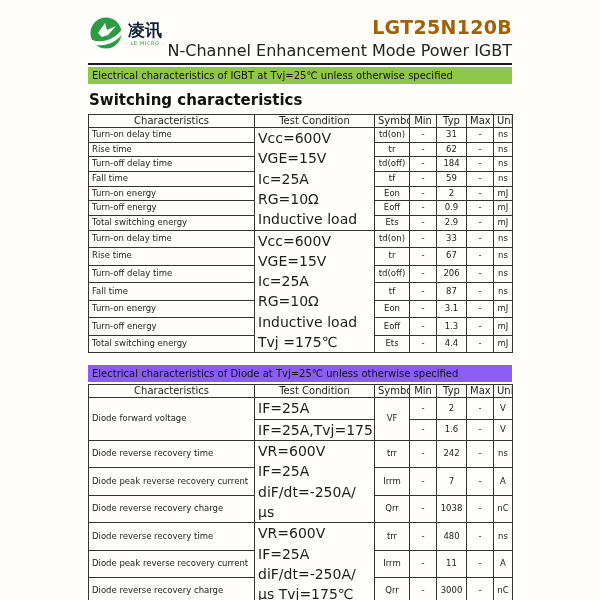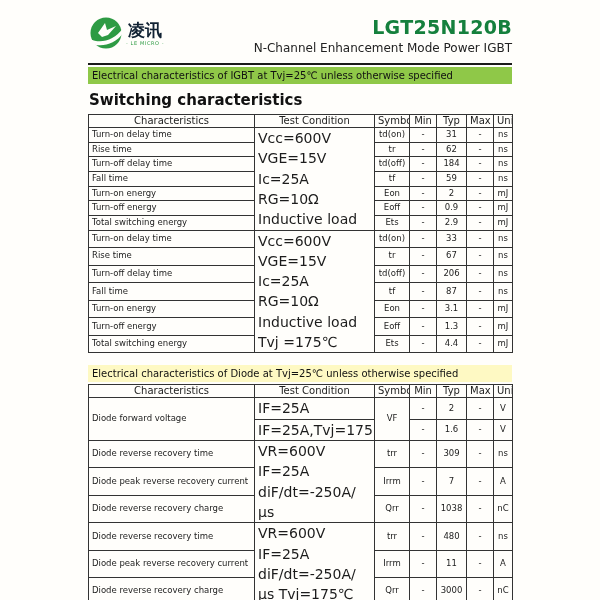--- a/index.html
+++ b/index.html
@@ -15,22 +15,22 @@
   .content { position: absolute; left: 88px; top: 16px; width: 424px; }
 
   
   .hdr { display: flex; justify-content: space-between; align-items: flex-start; height: 46px; }
   .logo { display: flex; align-items: center; }
   .logo svg { display: block; }
   .logo-txt { margin-left: 2px; text-align: center; }
   .brand-cn { font-size: 17px; font-weight: bold; color: #123; line-height: 1.05; font-family: "DejaVu Sans", sans-serif; }
   .brand-en { font-size: 5px; color: #2e9b44; letter-spacing: 0.6px; margin-top: 1px; }
   .title-block { text-align: right; }
-  .part-number { font-size: 19px; font-weight: bold; letter-spacing: 0.3px; color: #15803d; }
-  .subtitle { font-size: 12px; margin-top: 3px; color: #222; }
+  .part-number { font-size: 19px; font-weight: bold; letter-spacing: 0.3px; color: #a16207; }
+  .subtitle { font-size: 16px; margin-top: 3px; color: #222; }
   .header-rule { border: none; border-top: 2px solid #1a1a1a; margin-top: 1px; }
 
   
   .banner {
     margin-top: 2px;
     font-size: 10px;
     padding: 2.5px 4px 3px 4px;
     color: #111;
   }
   .banner2 { margin-top: 12px; }
@@ -222,21 +222,21 @@
         <td class="char">Total switching energy</td>
         <td class="val">Ets</td>
         <td class="val">-</td>
         <td class="val">4.4</td>
         <td class="val">-</td>
         <td class="val">mJ</td>
       </tr>
     </tbody>
       </table>
 
-    <div class="banner banner2" style="background:#fef9c3">Electrical characteristics of Diode at Tvj=25℃ unless otherwise specified</div>
+    <div class="banner banner2" style="background:#8b5cf6">Electrical characteristics of Diode at Tvj=25℃ unless otherwise specified</div>
 
     <table>
       <colgroup>
         <col style="width:166px">
           <col style="width:120px">
           <col style="width:35px">
         <col style="width:27px">
           <col style="width:30px">
           <col style="width:27px">
           <col style="width:19px">
@@ -267,21 +267,21 @@
         <td class="val">-</td>
         <td class="val">V</td>
       </tr>
       <tr class="block-sep">
         <td class="char">Diode reverse recovery time</td>
         <td class="tc" rowspan="3">VR=600V
 IF=25A
 diF/dt=-250A/µs</td>
         <td class="val">trr</td>
         <td class="val">-</td>
-        <td class="val">309</td>
+        <td class="val">242</td>
         <td class="val">-</td>
         <td class="val">ns</td>
       </tr>
       <tr>
         <td class="char">Diode peak reverse recovery current</td>
         <td class="val">Irrm</td>
         <td class="val">-</td>
         <td class="val">7</td>
         <td class="val">-</td>
         <td class="val">A</td>

